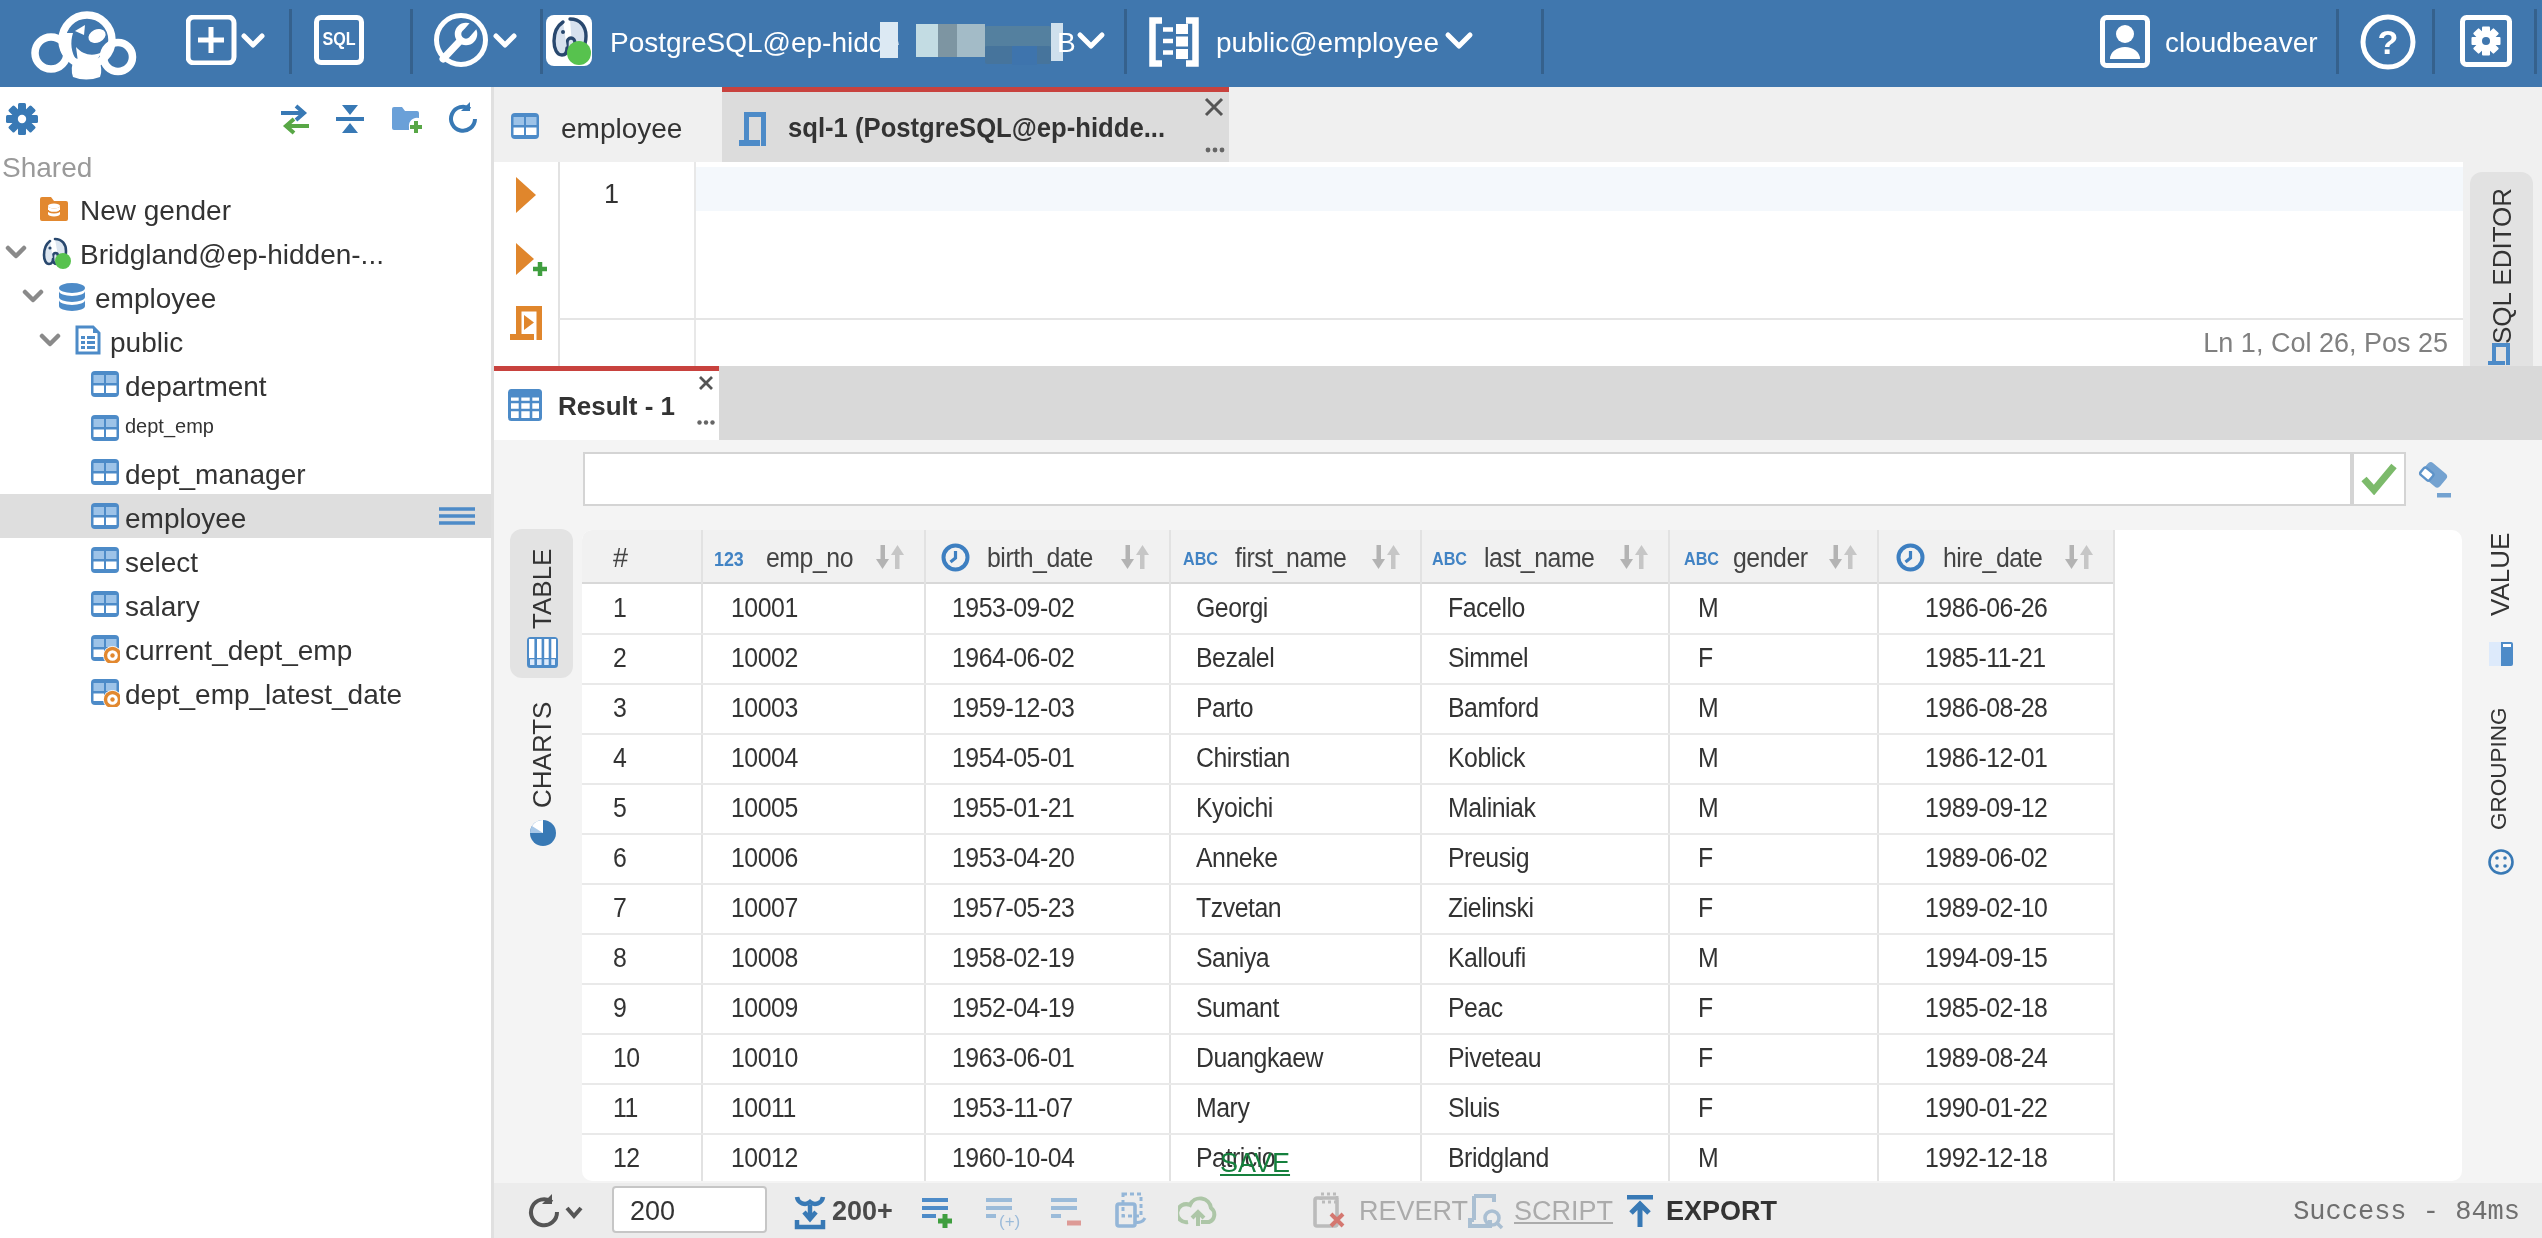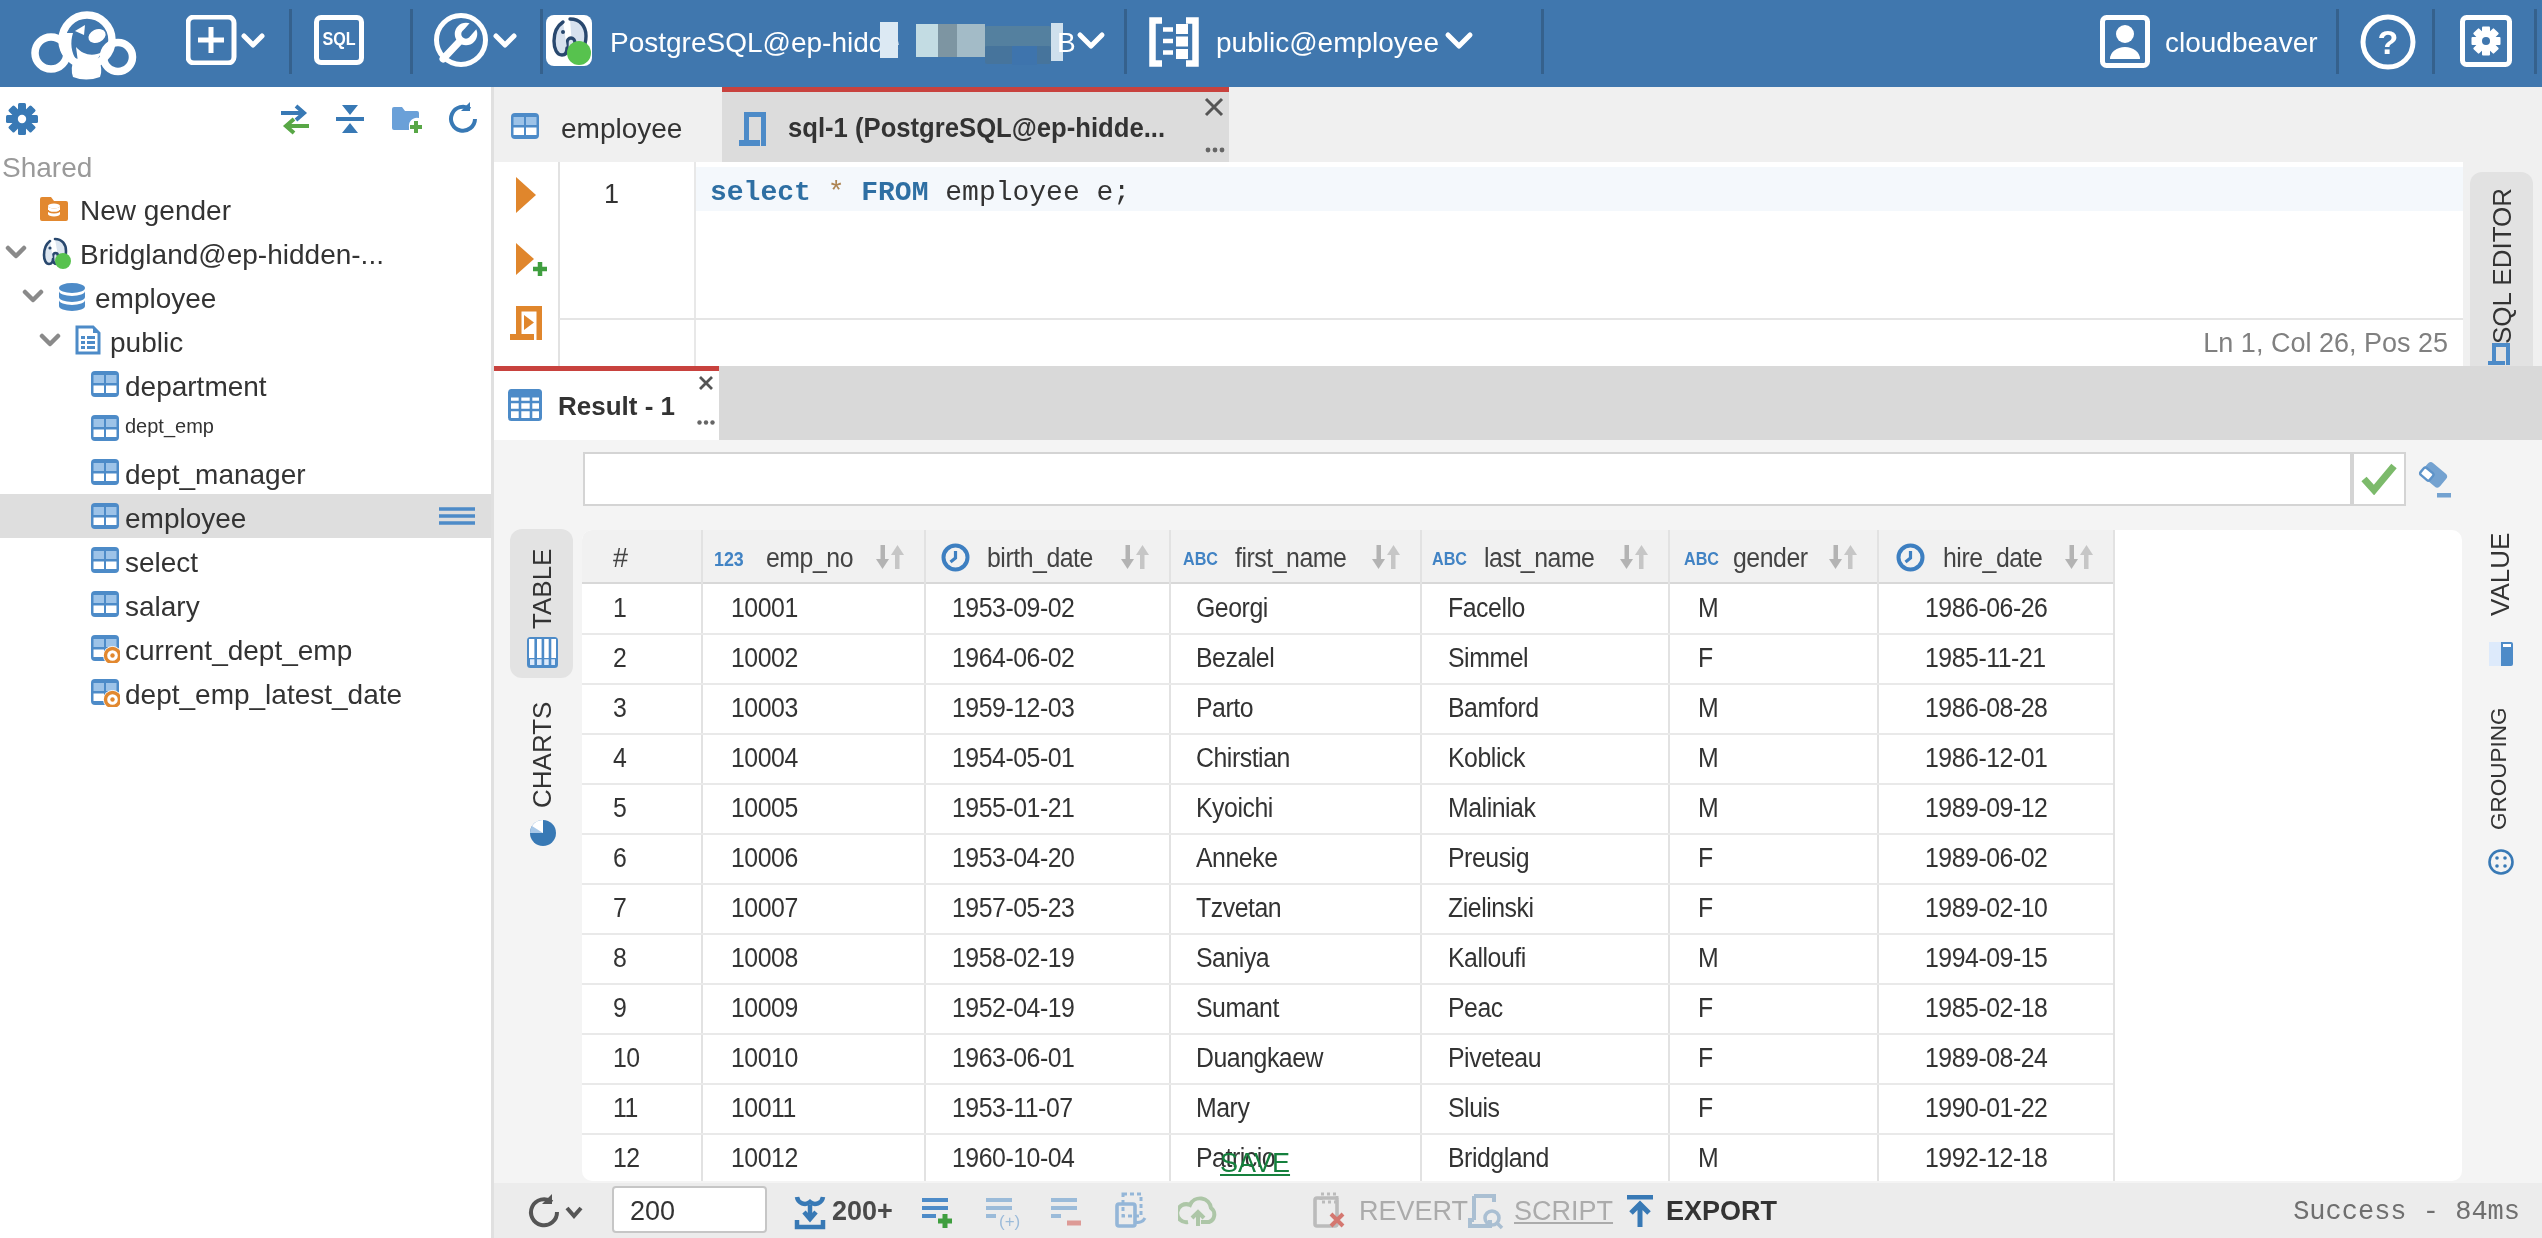--- a/index.html
+++ b/index.html
@@ -316,21 +316,20 @@
 <rect x="27.5" y="3" width="5.5" height="34"></rect>
 <rect x="7" y="3" width="5.5" height="29"></rect>
 <rect x="1" y="31" width="24" height="6"></rect>
 <path d="M15 12 l10 7.5 l-10 7.5z"></path>
 </g>
     </svg>
 <div class="abs" style="left:558px;top:162px;width:2px;height:204px;background:#e2e2e2;"></div>
 <div class="abs" style="left:696px;top:167px;width:1767px;height:44px;background:#f4f8fc;"></div>
 <div class="abs" style="left:604px;top:179px;font-size:27px;color:#333;">1</div>
 <div class="abs" style="left:694px;top:162px;width:2px;height:204px;background:#e8e8e8;"></div>
-<div class="abs" style="left:710px;top:177px;font-family:'Liberation Mono',monospace;font-size:28px;white-space:pre;color:#333;"><span style="color:#2e6fa3;font-weight:bold;">select</span> <span style="color:#ad8452;">*</span> <span style="color:#2e6fa3;font-weight:bold;">FROM</span> employee e;</div>
 <div class="abs" style="left:559px;top:318px;width:1904px;height:2px;background:#e5e5e5;"></div>
 <div class="abs" style="right:94px;top:328px;font-size:27px;color:#808080;">Ln 1, Col 26, Pos 25</div>
 <div class="abs" style="left:2463px;top:162px;width:79px;height:204px;background:#f0f0f0;"></div>
 <div class="abs" style="left:2470px;top:172px;width:63px;height:194px;background:#e2e2e2;border-radius:12px 12px 0 0;"></div>
 <div class="abs vtext" style="left:2487px;top:164px;height:180px;">SQL EDITOR</div>
 <svg class="abs" style="left:2488px;top:342px" width="26" height="24" viewBox="0 0 26 24">
 <g fill="#4d8bc8">
 <rect x="4" y="1" width="18" height="4"></rect>
 <rect x="18" y="1" width="4" height="22"></rect>
 <rect x="4" y="1" width="4" height="18"></rect>

